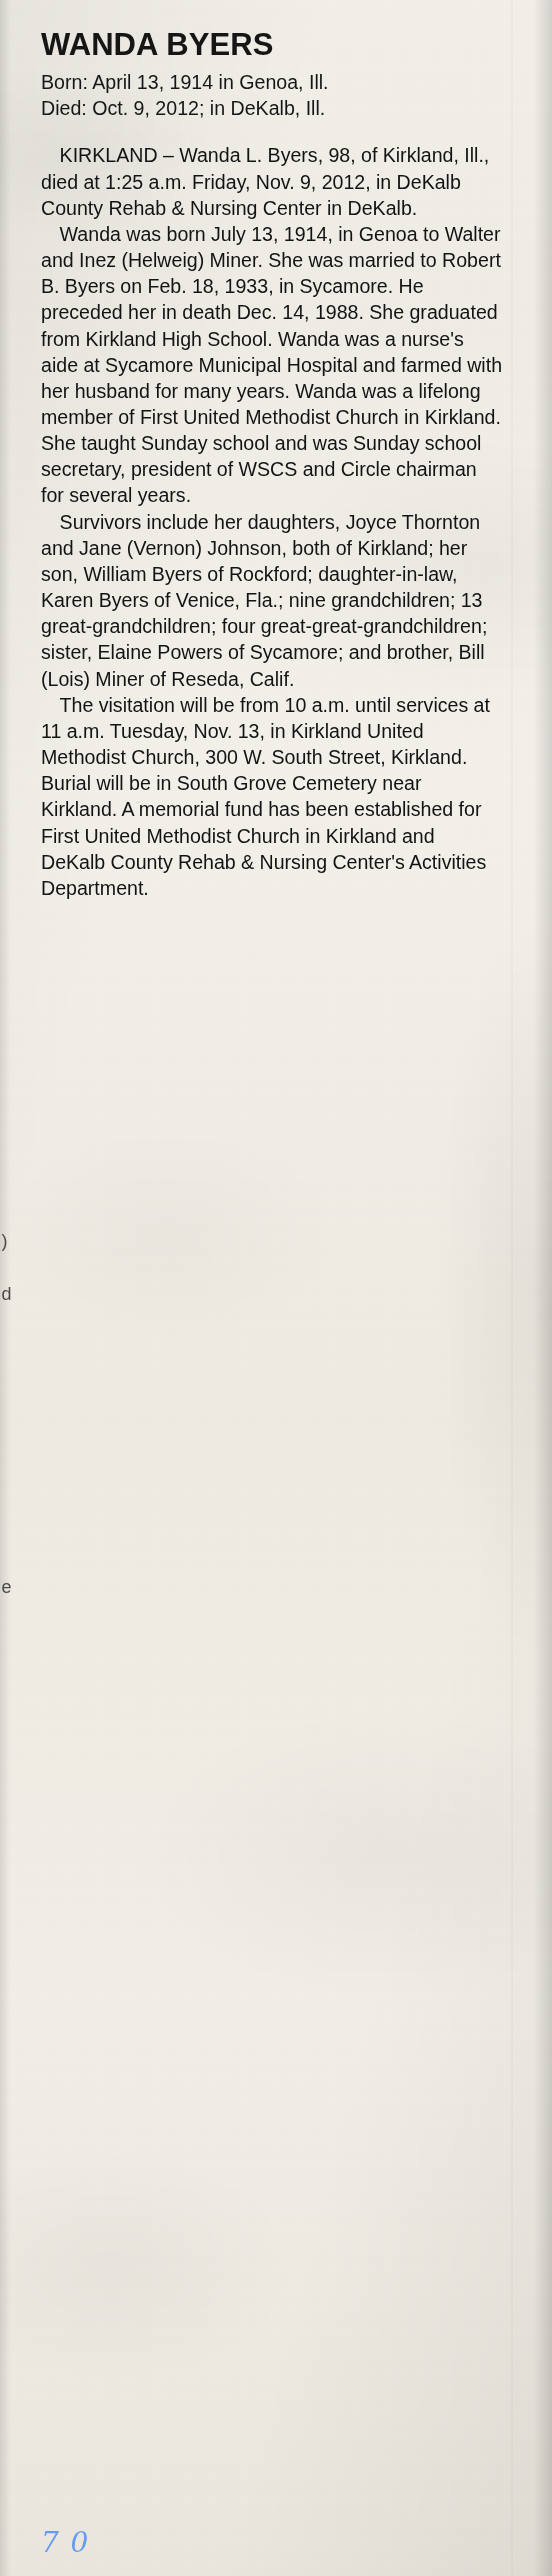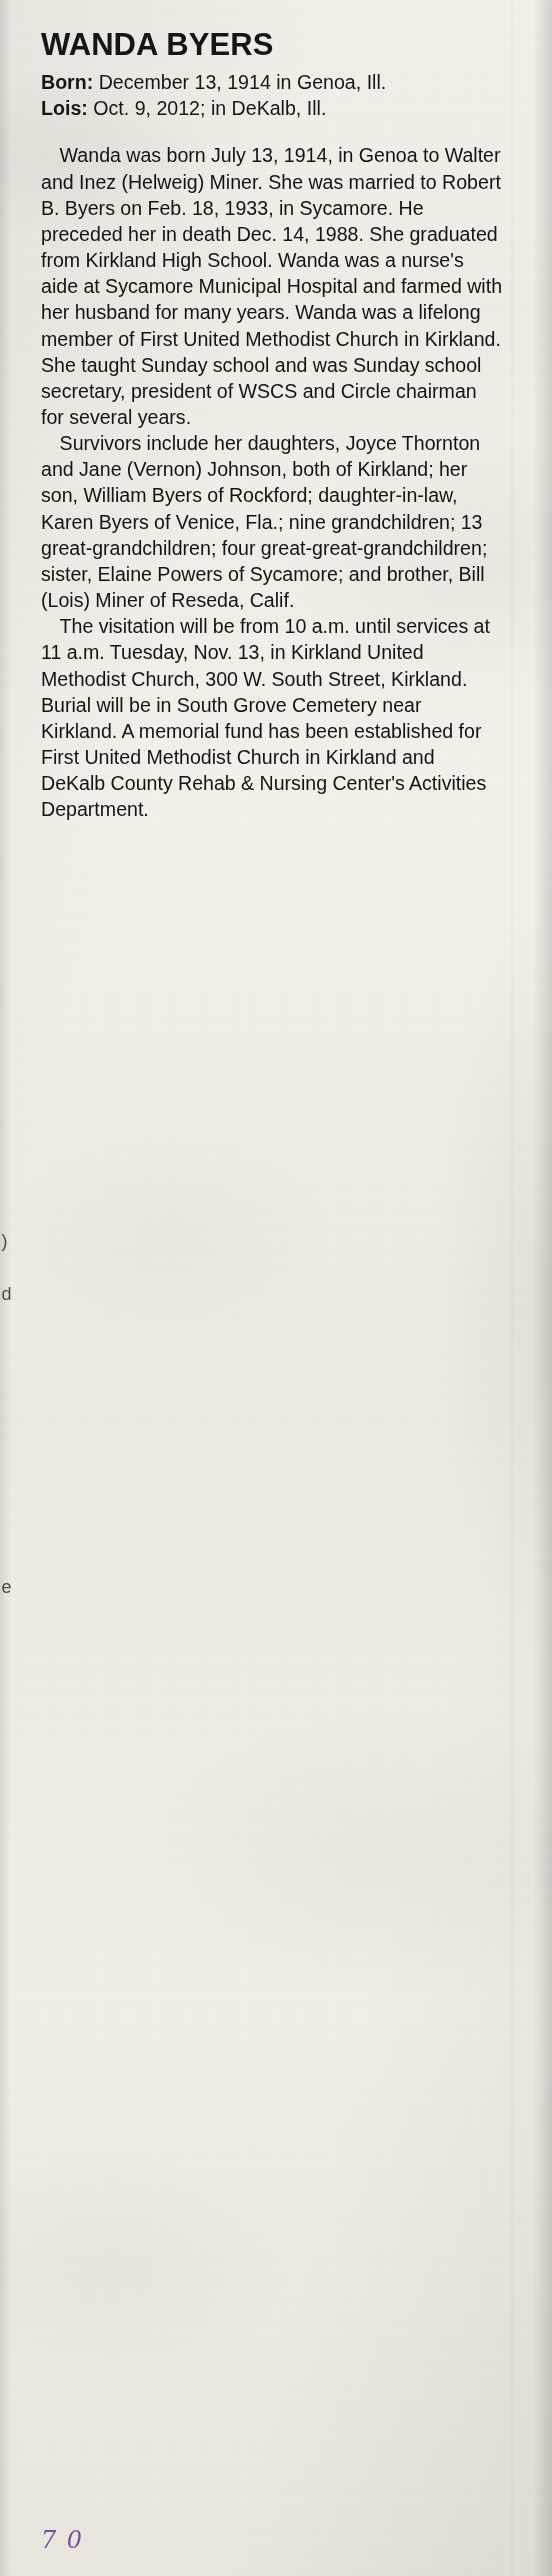--- a/index.html
+++ b/index.html
@@ -86,42 +86,42 @@
     text-transform: uppercase;
   }
 
   .vitals {
     font-size: 19.6px;
     line-height: 1.30;
     color: #171717;
     margin-bottom: 21.4px;
   }
   .vitals div { white-space: nowrap; }
-  .vitals .lbl { font-weight: bold; text-align: center; }
+  .vitals .lbl { font-weight: normal; text-align: center; }
 
   .body p {
     font-size: 19.6px;
     line-height: 1.335;
     color: #141414;
     margin: 0 0 0.0em 0;
     text-indent: 18.6px;
     text-align: left;
     word-spacing: -0.1px;
   }
   .body p.first { text-indent: 18.6px; }
 
   
   .scrawl {
     position: absolute;
     left: 41px;
     top: 2526px;
     font-family: "DejaVu Serif", serif;
     font-style: italic;
-    font-size: 24px;
-    color: #4c1d95;
+    font-size: 28px;
+    color: #3b82f6;
     opacity: 0.75;
     letter-spacing: 1.4px;
   }
 
   
   #grain {
     position: absolute;
     left:0; top:0; width:552px; height:2576px;
     pointer-events:none;
     opacity: 0.35;
@@ -142,28 +142,29 @@
 <div class="ghost" style="top:1231px;">)</div>
 <div class="ghost" style="top:1284px;">d</div>
 <div class="ghost" style="top:1577px;">e</div>
 
 <div id="column">
 
   <h1 class="headline">WANDA BYERS</h1>
 
   <div class="vitals">
     <div>
-      <span class="lbl">Born:</span><span> December 13, 1914 in Genoa, Ill.</span>
+      <span class="lbl">Born:</span><span> April 13, 1914 in Genoa, Ill.</span>
     </div>
     <div>
-      <span class="lbl">Lois:</span><span> Oct. 9, 2012; in DeKalb, Ill.</span>
+      <span class="lbl">Died:</span><span> Oct. 9, 2012; in DeKalb, Ill.</span>
     </div>
   </div>
 
   <div class="body">
+    <p class="first">KIRKLAND – Wanda L. Byers, 98, of Kirkland, Ill., died at 1:25 a.m. Friday, Nov. 9, 2012, in DeKalb County Rehab &amp; Nursing Center in DeKalb.</p>
     <p>Wanda was born July 13, 1914, in Genoa to Walter and Inez (Helweig) Miner. She was married to Robert B. Byers on Feb. 18, 1933, in Sycamore. He preceded her in death Dec. 14, 1988.  She graduated from Kirkland High School. Wanda was a nurse's aide at Sycamore Municipal Hospital and farmed with her husband for many years.  Wanda was a lifelong member of First United Methodist Church in Kirkland. She taught Sunday school and was Sunday school secretary, president of WSCS and Circle chairman for several years.</p>
     <p>Survivors include her daughters, Joyce Thornton and Jane (Vernon) Johnson, both of Kirkland; her son, William Byers of Rockford; daughter-in-law, Karen Byers of Venice, Fla.; nine grandchildren; 13 great-grandchildren; four great-great-grandchildren; sister, Elaine Powers of Sycamore; and brother, Bill (Lois) Miner of Reseda, Calif.</p>
     <p>The visitation will be from 10 a.m. until services at 11 a.m. Tuesday, Nov. 13, in Kirkland United Methodist Church, 300 W. South Street, Kirkland. Burial will be in South Grove Cemetery near Kirkland. A memorial fund has been established for First United Methodist Church in Kirkland and DeKalb County Rehab &amp; Nursing Center's Activities Department.</p>
   </div>
 
 </div>
 
 <div class="scrawl">7 0</div>
 
 <div id="grain"></div>

